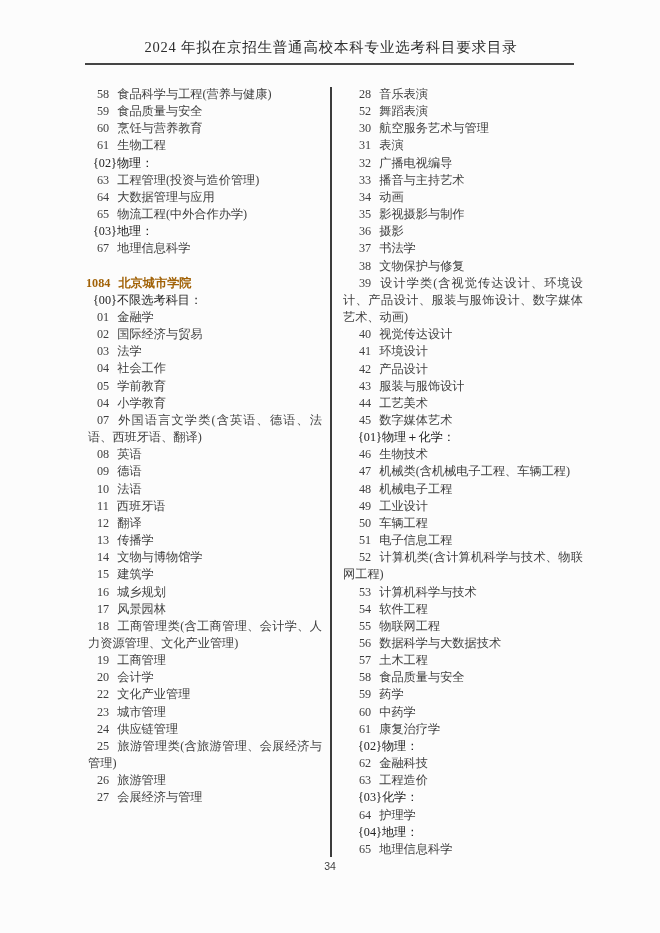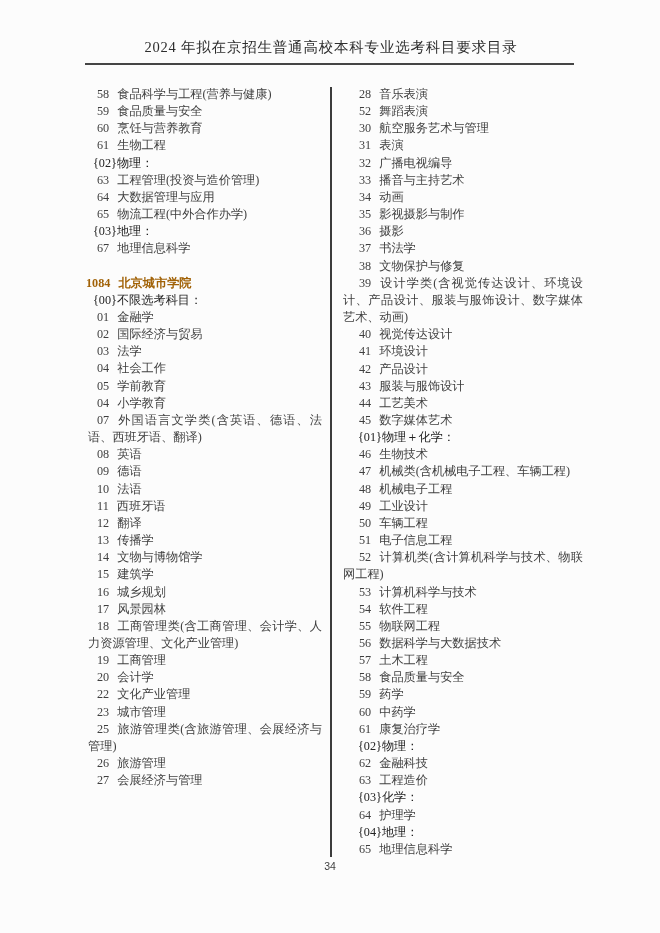--- a/index.html
+++ b/index.html
@@ -84,20 +84,21 @@
         <div class="entry major"><span class="num">13</span><span class="name">传播学</span></div>
         <div class="entry major"><span class="num">14</span><span class="name">文物与博物馆学</span></div>
         <div class="entry major"><span class="num">15</span><span class="name">建筑学</span></div>
         <div class="entry major"><span class="num">16</span><span class="name">城乡规划</span></div>
         <div class="entry major"><span class="num">17</span><span class="name">风景园林</span></div>
         <div class="entry major"><span class="num">18</span><span class="name">工商管理类(含工商管理、会计学、人力资源管理、文化产业管理)</span></div>
         <div class="entry major"><span class="num">19</span><span class="name">工商管理</span></div>
         <div class="entry major"><span class="num">20</span><span class="name">会计学</span></div>
         <div class="entry major"><span class="num">22</span><span class="name">文化产业管理</span></div>
         <div class="entry major"><span class="num">23</span><span class="name">城市管理</span></div>
+        <div class="entry major"><span class="num">24</span><span class="name">供应链管理</span></div>
         <div class="entry major"><span class="num">25</span><span class="name">旅游管理类(含旅游管理、会展经济与管理)</span></div>
         <div class="entry major"><span class="num">26</span><span class="name">旅游管理</span></div>
         <div class="entry major"><span class="num">27</span><span class="name">会展经济与管理</span></div>
       </div>
     <div class="divider"></div>
     <div class="col col-right" id="col-right">
         <div class="entry major"><span class="num">28</span><span class="name">音乐表演</span></div>
         <div class="entry major"><span class="num">52</span><span class="name">舞蹈表演</span></div>
         <div class="entry major"><span class="num">30</span><span class="name">航空服务艺术与管理</span></div>
         <div class="entry major"><span class="num">31</span><span class="name">表演</span></div>

